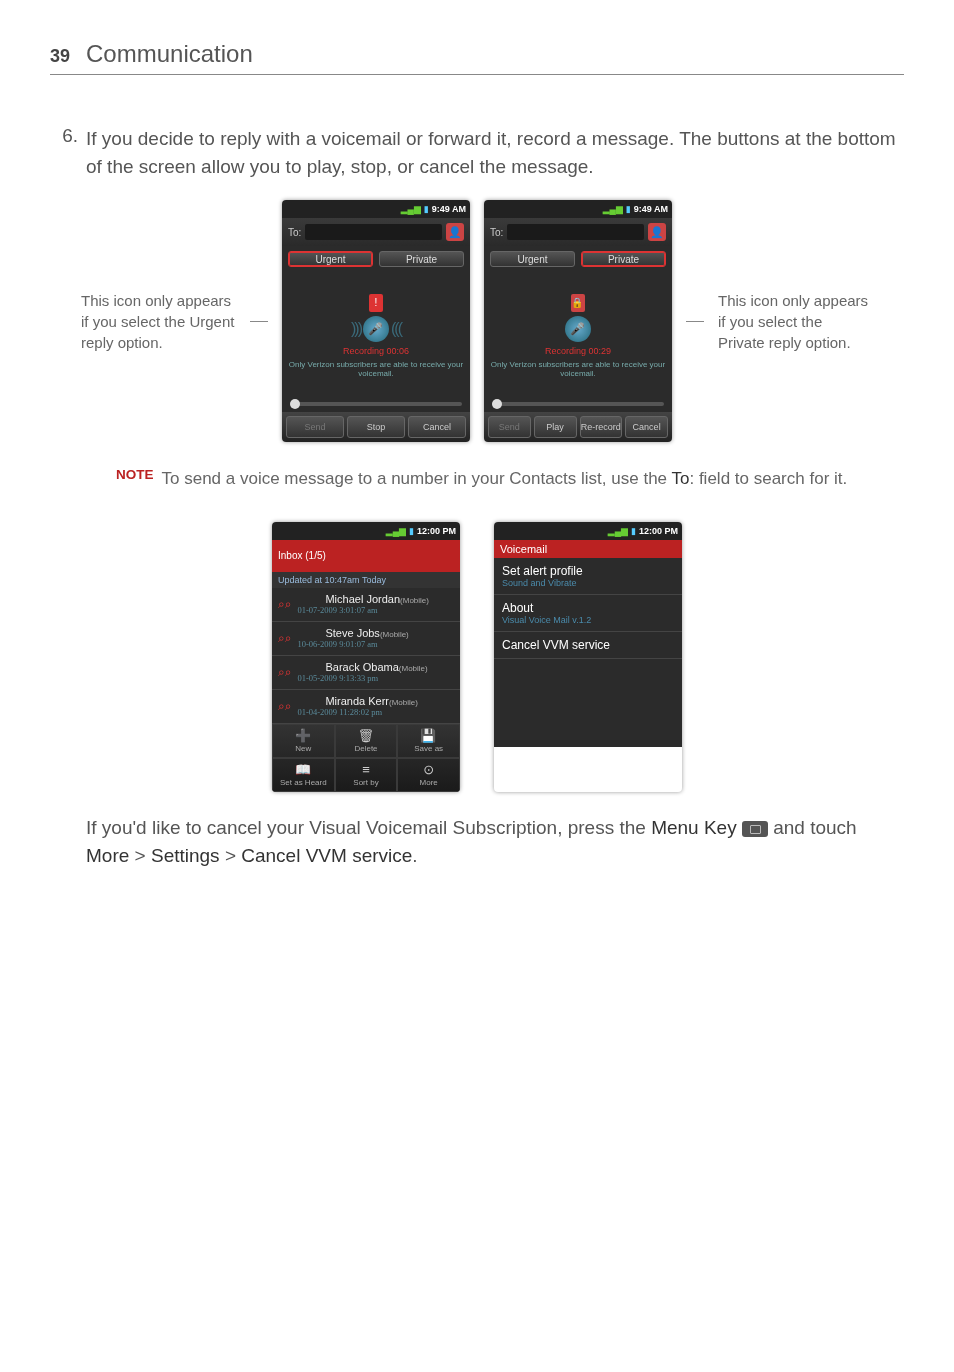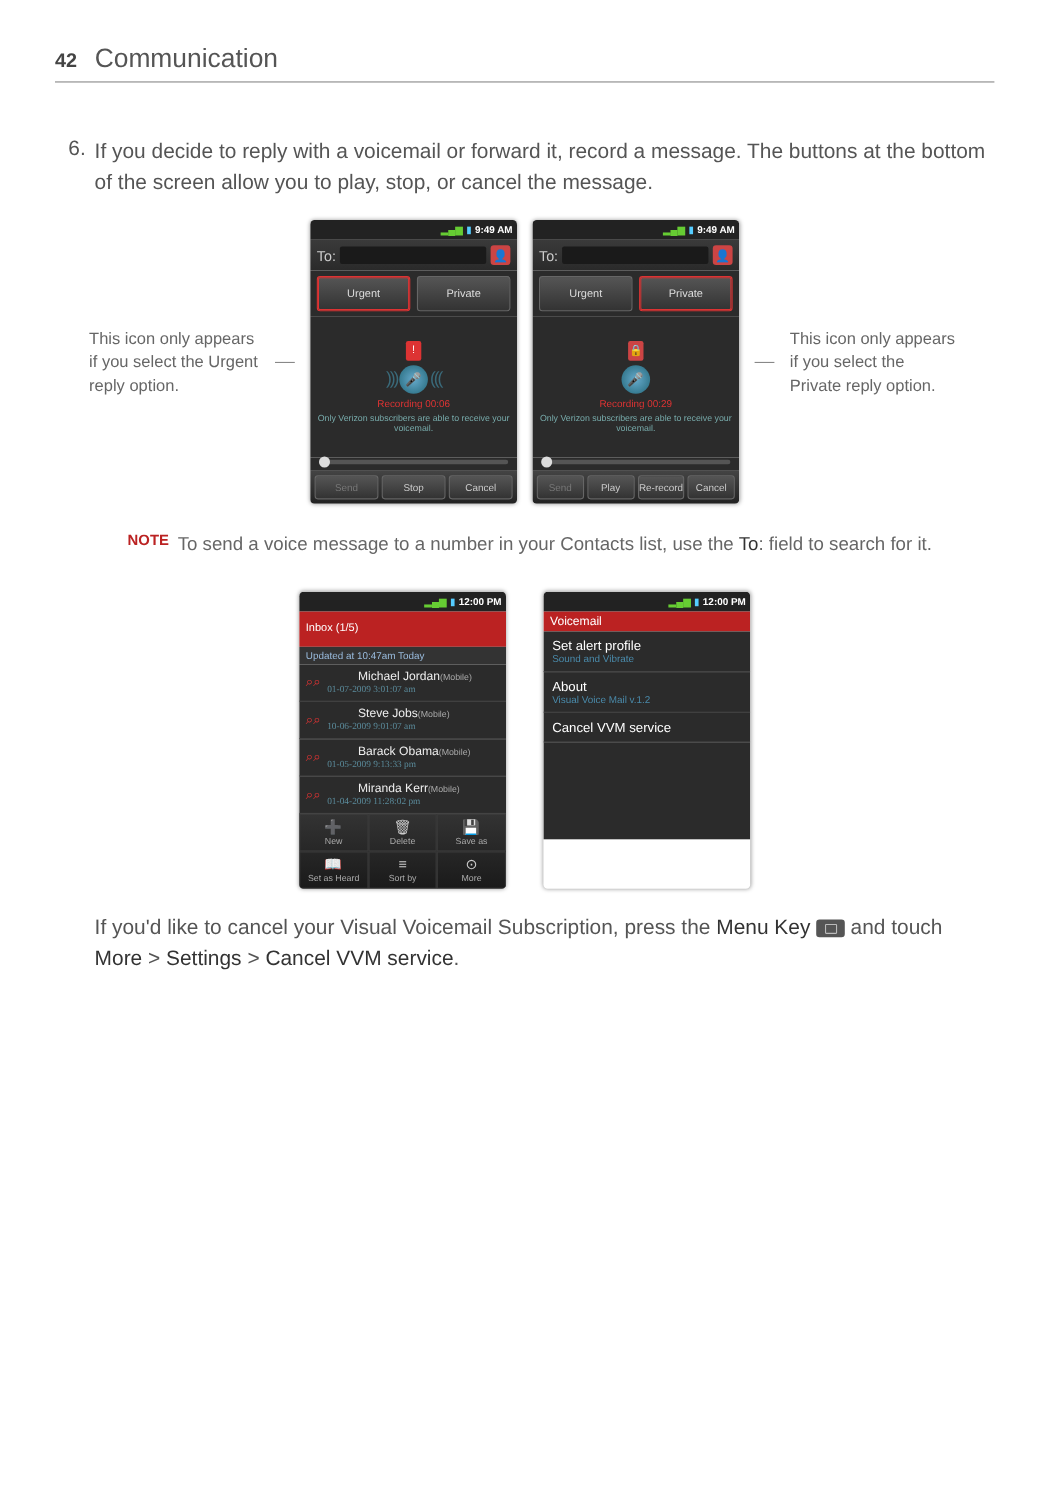--- a/index.html
+++ b/index.html
@@ -55,33 +55,33 @@
   .status-bar .batt { color:#5cf; }
   .status-bar .time { font-weight:bold; color:#fff; }
 
   .to-row {
     background: linear-gradient(#3a3a3a,#2a2a2a);
     height:28px;
     display:flex; align-items:center;
     padding:0 6px;
     gap:4px;
   }
-  .to-label { font-size:13px; color:#ccc; }
+  .to-label { font-size:10px; color:#ccc; }
   .to-field { flex:1; background:#1a1a1a; height:16px; border-radius:2px; }
   .to-icon { width:18px; height:18px; background:#c44; border-radius:3px; display:flex; align-items:center; justify-content:center; font-size:11px; color:#fff;}
 
   .opt-row {
     background:#2b2b2b;
     display:flex;
     padding:5px 6px;
     gap:6px;
   }
   .opt-btn {
     flex:1;
-    height:32px;
+    height:16px;
     background: linear-gradient(#555,#333);
     border-radius:3px;
     display:flex; align-items:center; justify-content:center;
     font-size:10px; color:#ddd;
     border:1px solid #666;
     position:relative;
   }
   .opt-btn.sel { border:1px solid #d33; box-shadow: inset 0 0 0 1px #d33;}
   .rec-area {
     background:#2b2b2b;
@@ -178,21 +178,21 @@
   .key-icon {
     display:inline-block; width:26px; height:16px; background:#555; border-radius:3px; vertical-align:middle;
     position:relative;
   }
   .key-icon::after { content:""; position:absolute; left:8px; top:4px; width:9px; height:7px; border:1px solid #bbb; border-radius:1px; }
 </style>
 </head>
 <body>
 
 <div class="header-row">
-  <span class="page-num">42</span>
+  <span class="page-num">39</span>
   <span class="chapter">Communication</span>
 </div>
 
 <div class="step-row">
   <div class="step-num">6.</div>
   <div class="step-text">If you decide to reply with a voicemail or forward it, record a message. The buttons at the bottom of the screen allow you to play, stop, or cancel the message.</div>
 </div>
 
 <div class="figure-block1">
 

